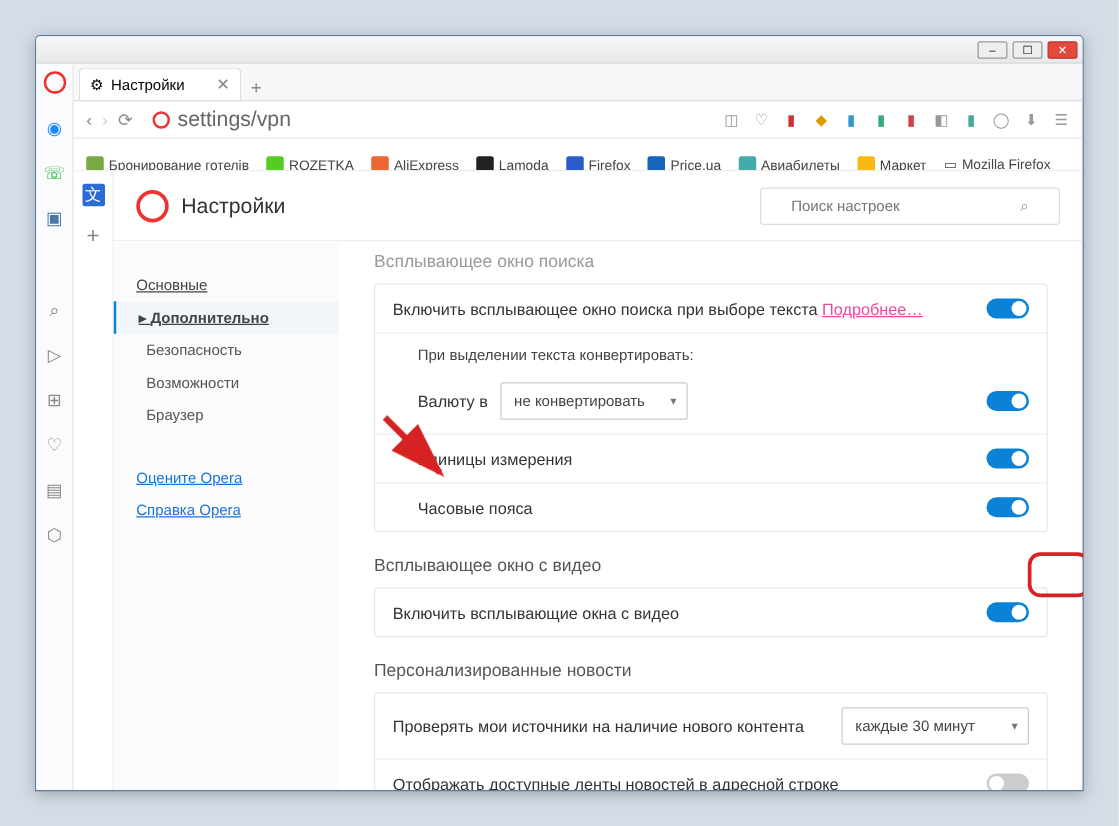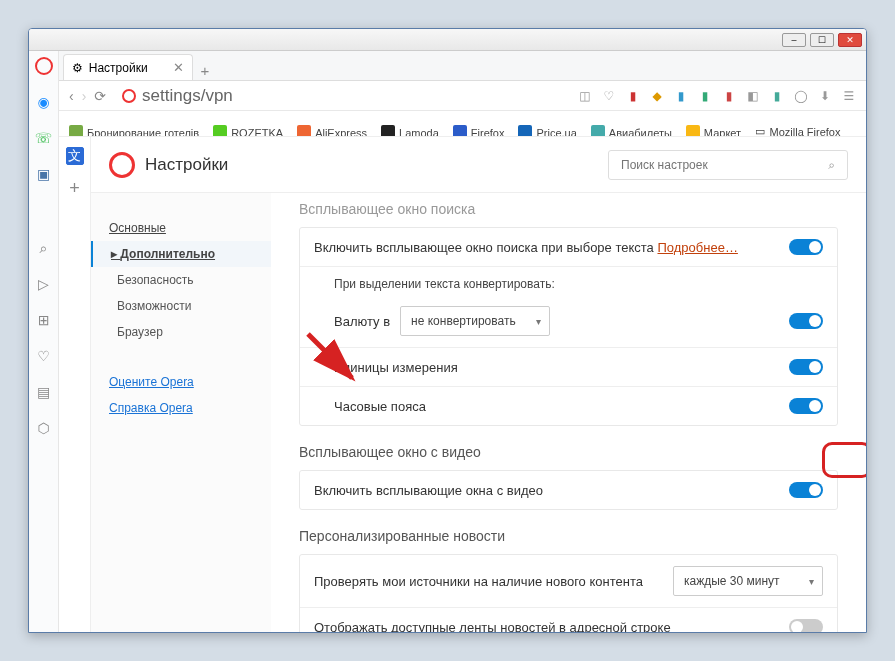--- a/index.html
+++ b/index.html
@@ -38,39 +38,39 @@
 
 .page { flex: 1; display: flex; min-height: 0; }
 
 .narrow-rail { width: 32px; border-right: 1px solid #eee; display:flex; flex-direction:column; align-items:center; padding-top:10px; gap:14px; }
 .rail-box { width: 18px; height: 18px; border: 1px solid #bbb; border-radius: 2px; display:flex;align-items:center;justify-content:center;font-size:13px;color:#777;cursor:pointer; }
 
 .settings-wrap { flex: 1; display: flex; flex-direction:column; min-width:0; }
 .settings-hdr { height: 56px; display:flex; align-items:center; padding: 0 18px; border-bottom: 1px solid #eee; gap: 10px; }
 .opera-big { width: 26px; height: 26px; border: 3px solid #e33; border-radius: 50%; }
 .hdr-title { font-size: 17px; color: #333; }
-.search-box { margin-left: auto; width: 240px; height: 30px; border: 1px solid #ddd; border-radius: 3px; display:flex;align-items:center; padding: 0 12px; font-size: 12px; color:#999; }
+.search-box { margin-left: auto; width: 240px; height: 30px; border: 1px solid #ddd; border-radius: 3px; display:flex;align-items:center; padding: 0 24px; font-size: 12px; color:#999; }
 .search-box input { border:none; outline:none; flex:1; font-size:12px; }
 
 .settings-body { flex:1; display:flex; min-height:0; }
 .side-nav { width: 180px; background: #fbfbfb; padding: 22px 0 0 0; font-size: 12px; color:#444; }
 .nav-main { padding: 6px 18px; cursor:pointer;text-decoration:underline; }
 .nav-main.active { font-weight: 600; border-left: 2px solid #0a82d6; background:#f2f6fa; }
 .nav-sub { padding: 6px 18px 6px 26px; cursor:pointer; color:#555; }
 .nav-link { padding: 6px 18px; color:#1a73d6; text-decoration: underline; cursor:pointer; }
 .nav-sep { height: 24px; }
 
 .main-pane { flex:1; overflow:auto; padding: 8px 28px 20px 28px; font-size: 13px; color: #333; position: relative; }
 .sec-title { font-size: 14px; color: #555; margin: 18px 0 10px 0; }
 .sec-title.cut { color:#999; margin-top: 0; }
 .card { border: 1px solid #e8e8e8; border-radius: 3px; }
 .row { display:flex; align-items:center; padding: 11px 14px; border-bottom: 1px solid #eee; gap: 10px; }
 .row:last-child { border-bottom: none; }
 .row .lbl { flex:1; }
-.link { color:#c2410c; text-decoration:underline; cursor:pointer; }
+.link { color:#ec4899; text-decoration:underline; cursor:pointer; }
 .indent { padding-left: 34px; }
 .subhdr { font-size: 12px; padding: 10px 14px 4px 34px; color:#444; }
 
 .toggle { width: 34px; height: 16px; border-radius: 8px; position:relative; cursor:pointer; transition: .15s; }
 .toggle::after { content:''; position:absolute; width:12px;height:12px;border-radius:50%;background:#fff;top:2px; transition: .15s; }
 .toggle.on { background:#0a82d6; }
 .toggle.on::after { right:2px; }
 .toggle.off { background:#ccc; }
 .toggle.off::after { left:2px; }
 

